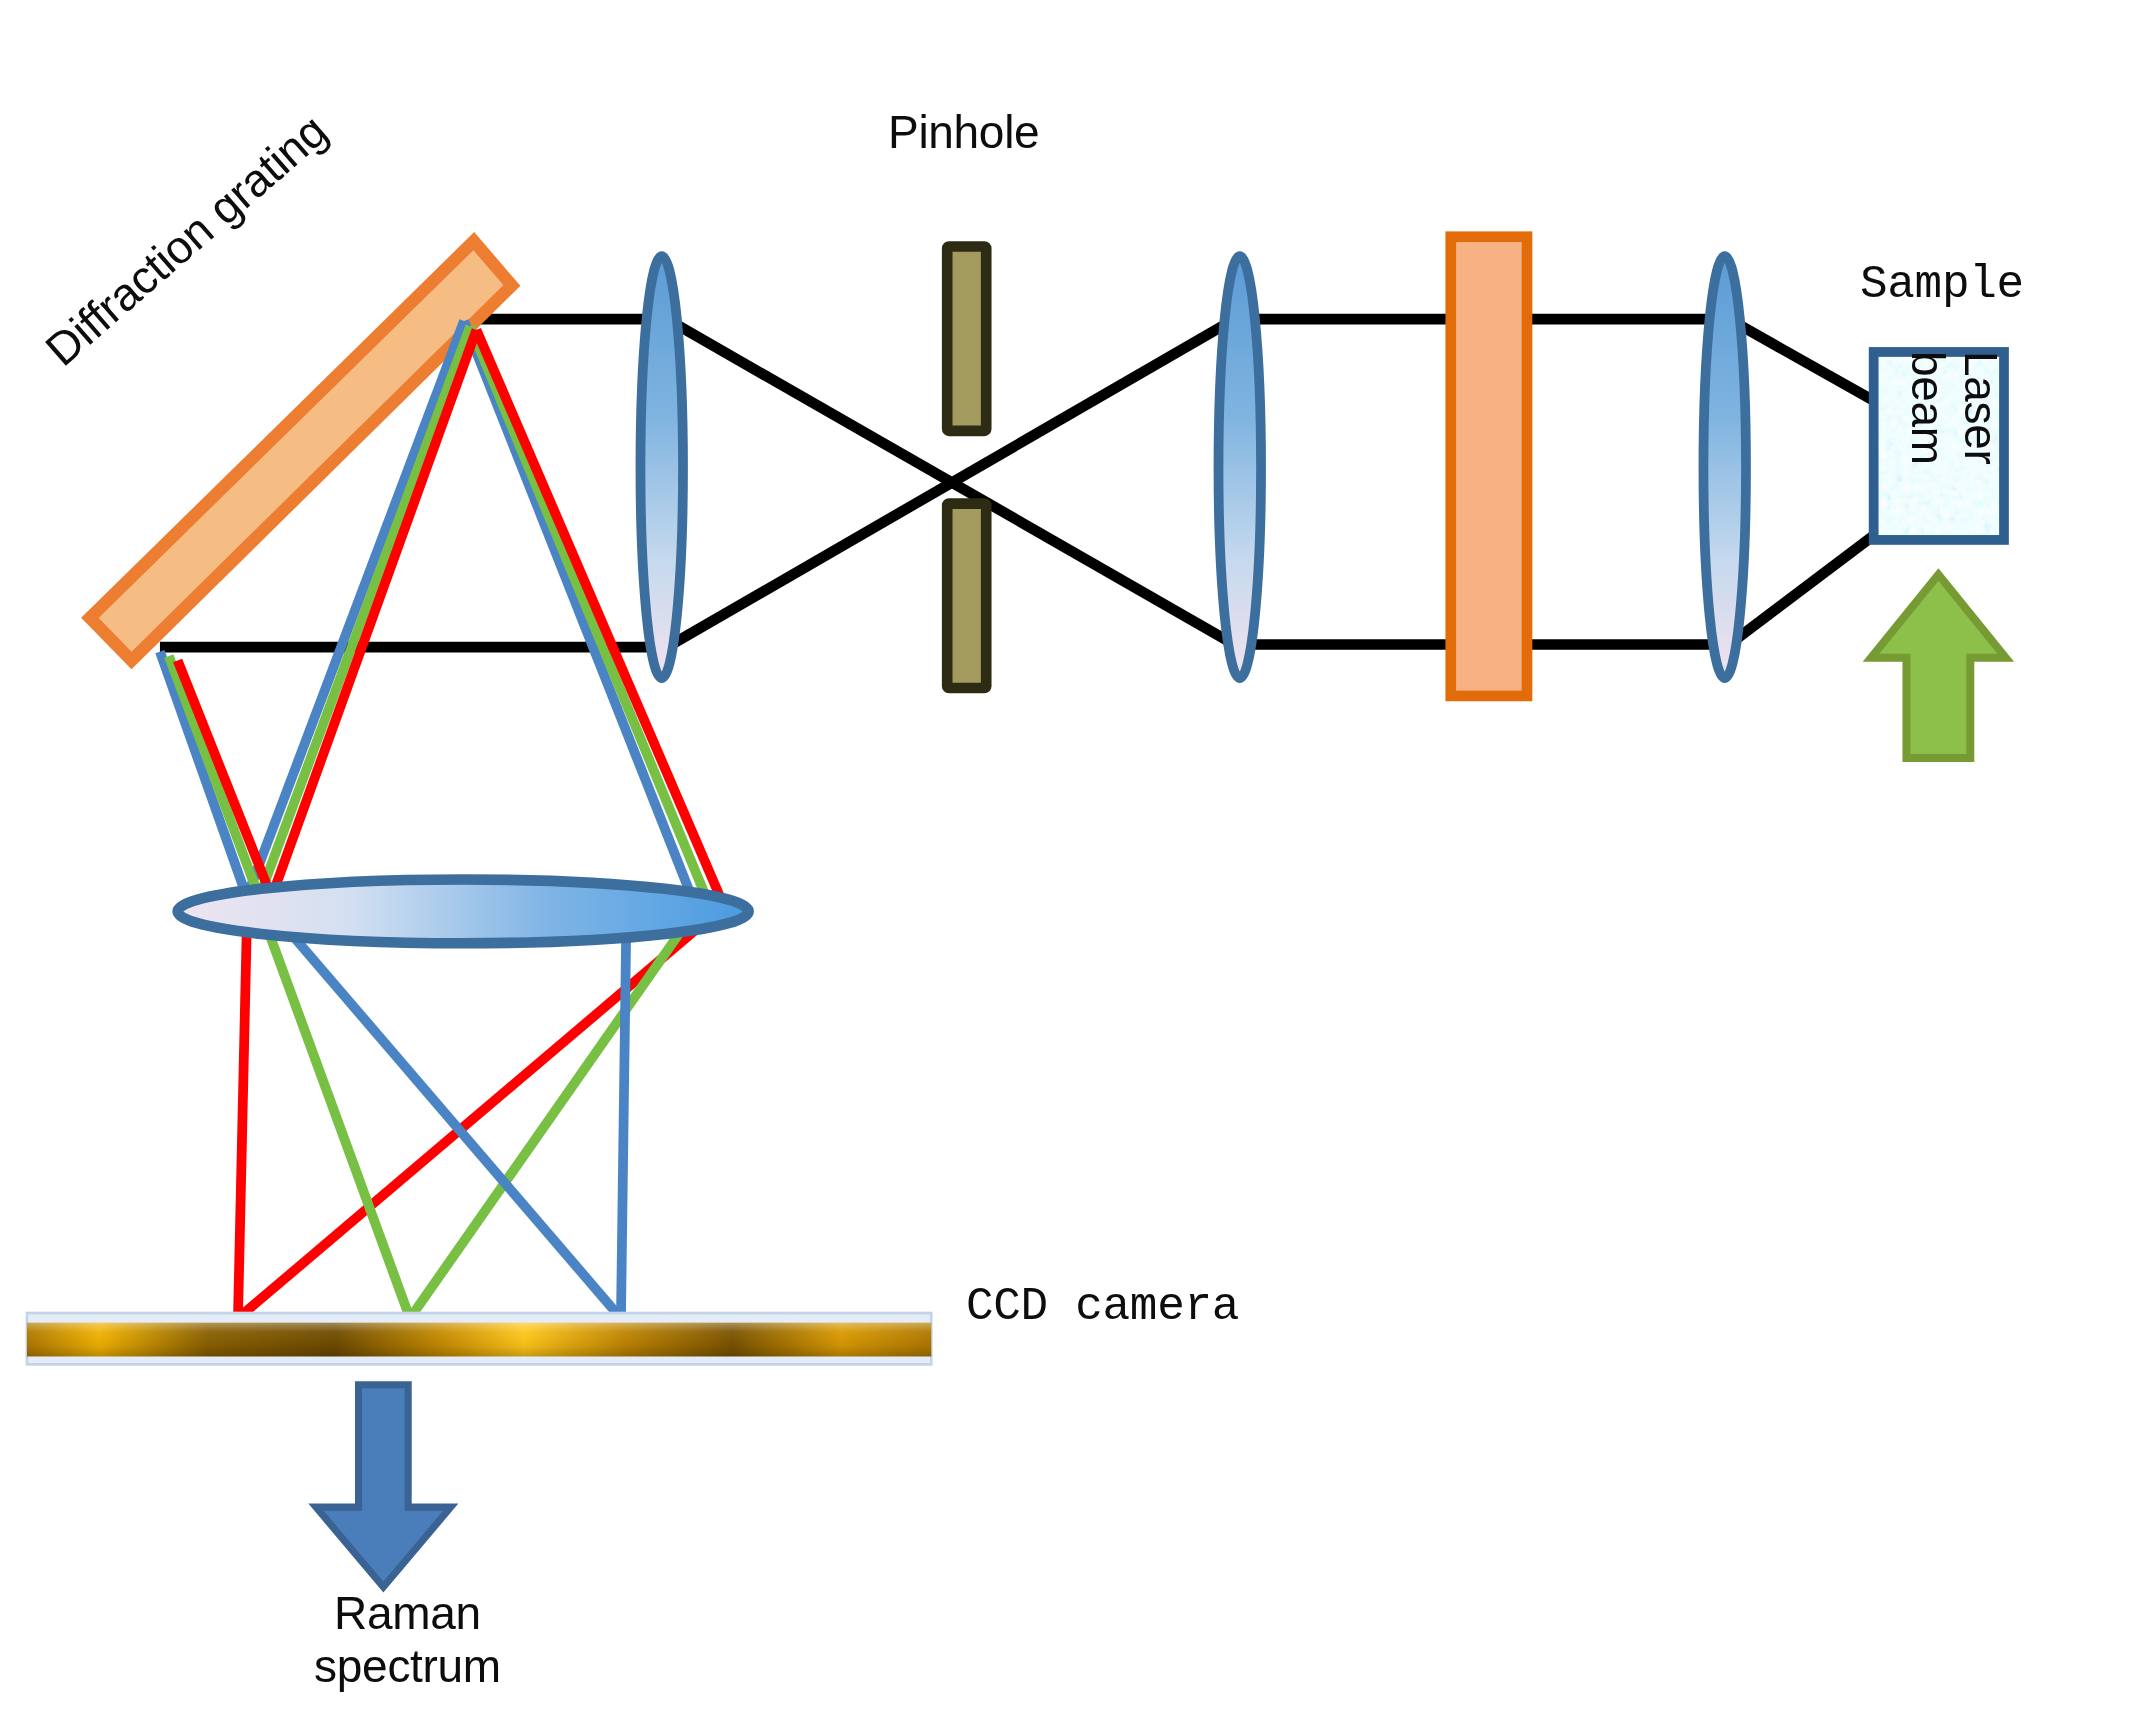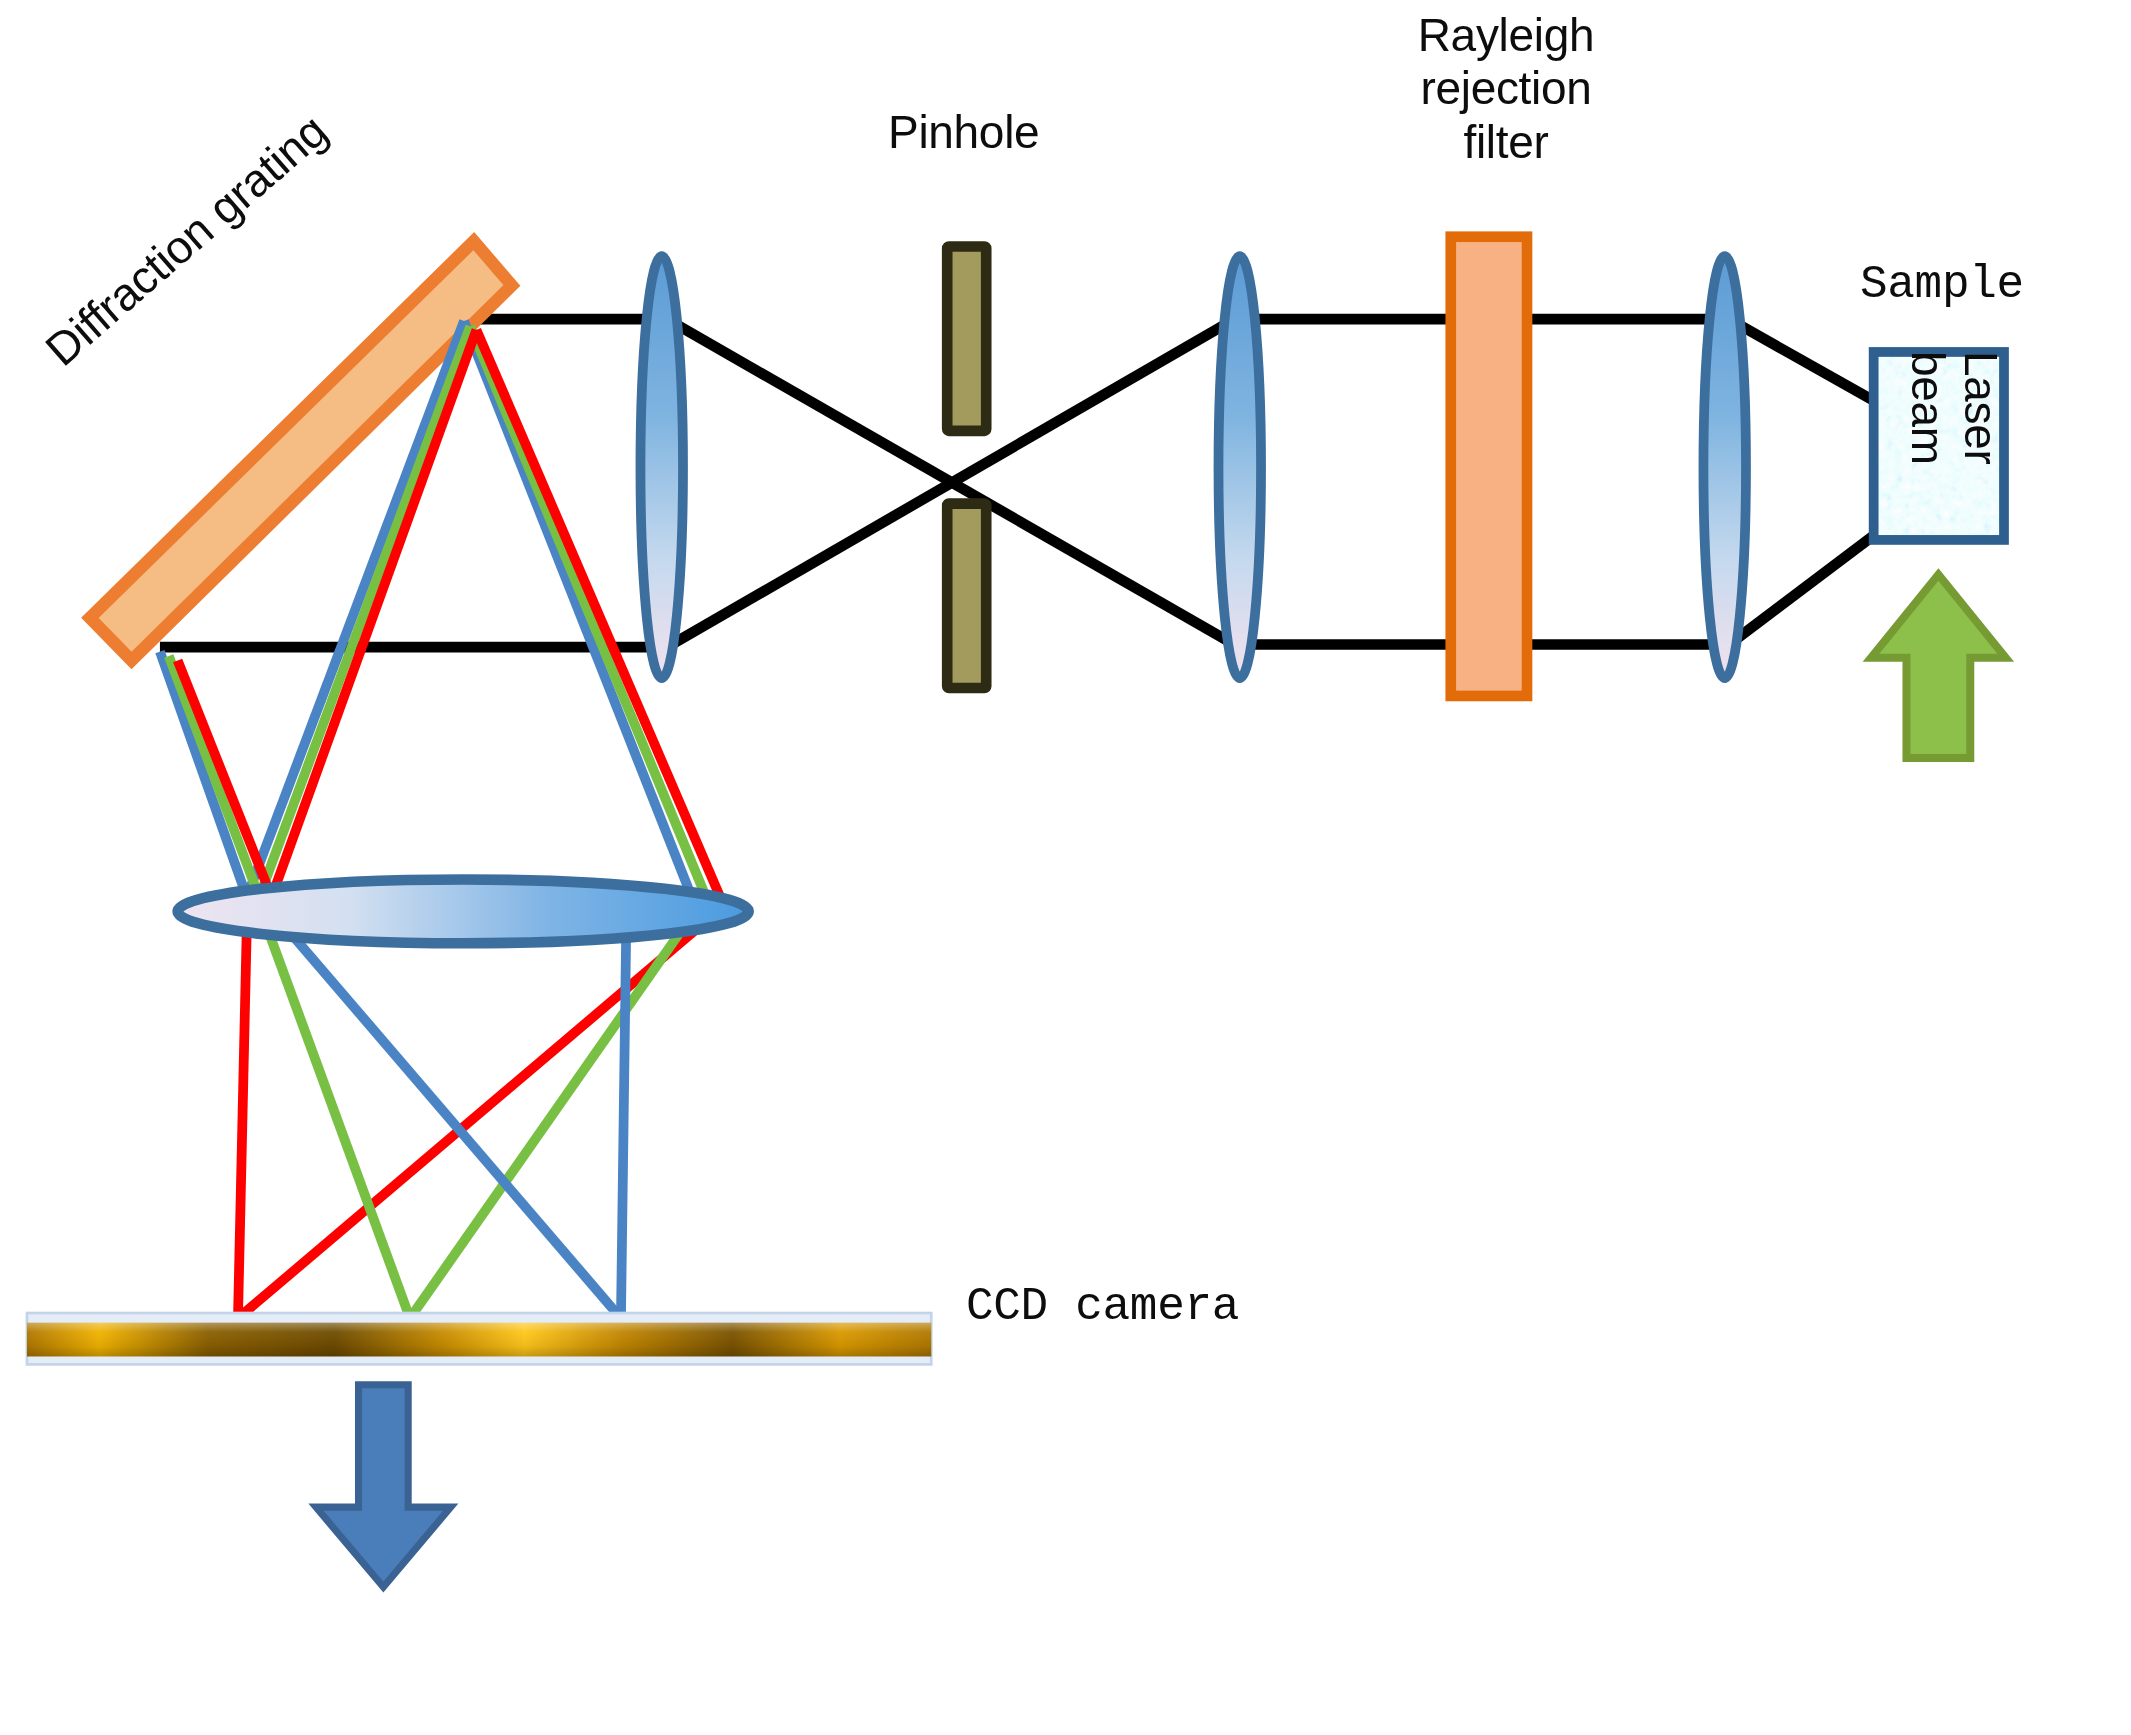--- a/index.html
+++ b/index.html
@@ -210,26 +210,25 @@
 
     <g>
       <polygon points="460,1562 460,1700 508,1700 432,1790 356,1700 404,1700 404,1562" fill="#4A7EBB" stroke="#3A6293" stroke-width="8" stroke-linejoin="miter"></polygon>
     </g>
   </svg>
 
   <div class="lbl" id="label-diffraction-grating">Diffraction grating</div>
 
   <div class="lbl" id="label-pinhole">Pinhole</div>
 
-  <div class="lbl lbl-center" id="label-rayleigh">Rayleigh
-rejection
-filter</div>
 
   <div class="lbl" id="label-sample">Sample</div>
 
   <div class="lbl" id="label-laser-beam">Laser
 beam</div>
 
   <div class="lbl" id="label-ccd">CCD camera</div>
 
+  <div class="lbl lbl-center" id="label-raman">Raman
+spectrum</div>
 
 </div>
 
 
 </body></html>

